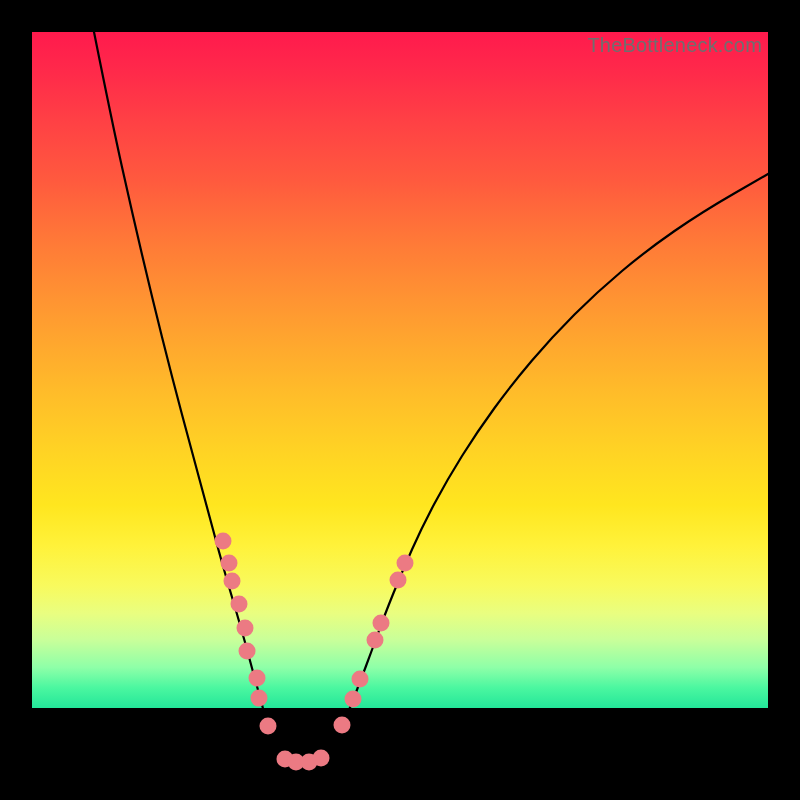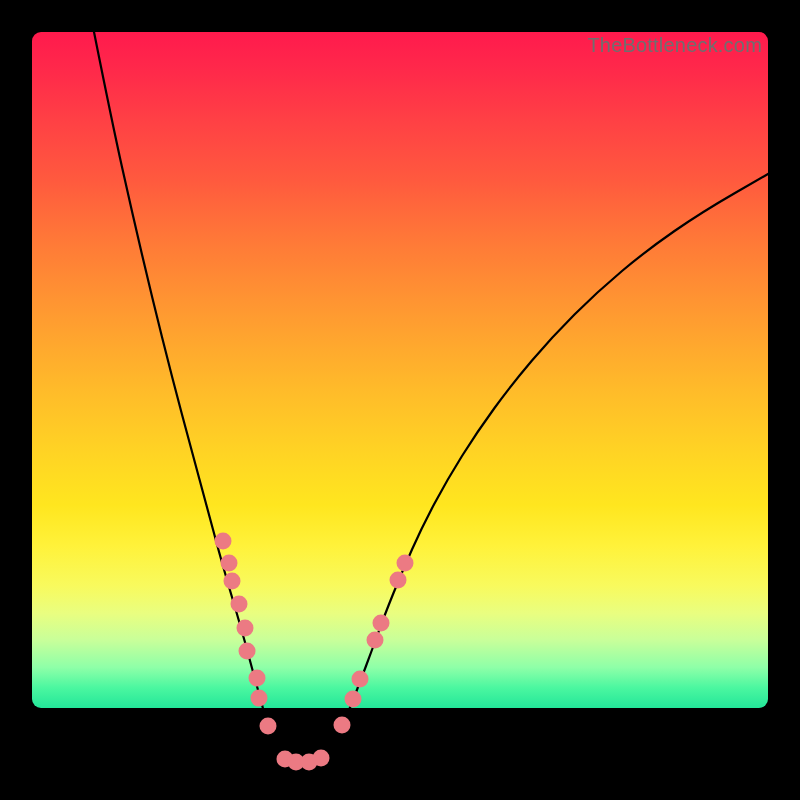--- a/index.html
+++ b/index.html
@@ -36,21 +36,20 @@
       #ffd324 62%,
       #ffe61f 70%,
       #fff23a 76%,
       #f8fa5e 82%,
       #e9fe80 86%,
       #c8ff9a 90%,
       #8effa8 94%,
       #4bf7a0 97%,
       #23e699 100%
     );
-    border-radius: 9px;
   }
   .watermark {
     position: absolute;
     top: 2px;
     right: 6px;
     color: #6f6f6f;
     font-size: 20px;
     font-weight: 400;
     letter-spacing: 0.2px;
     user-select: none;

